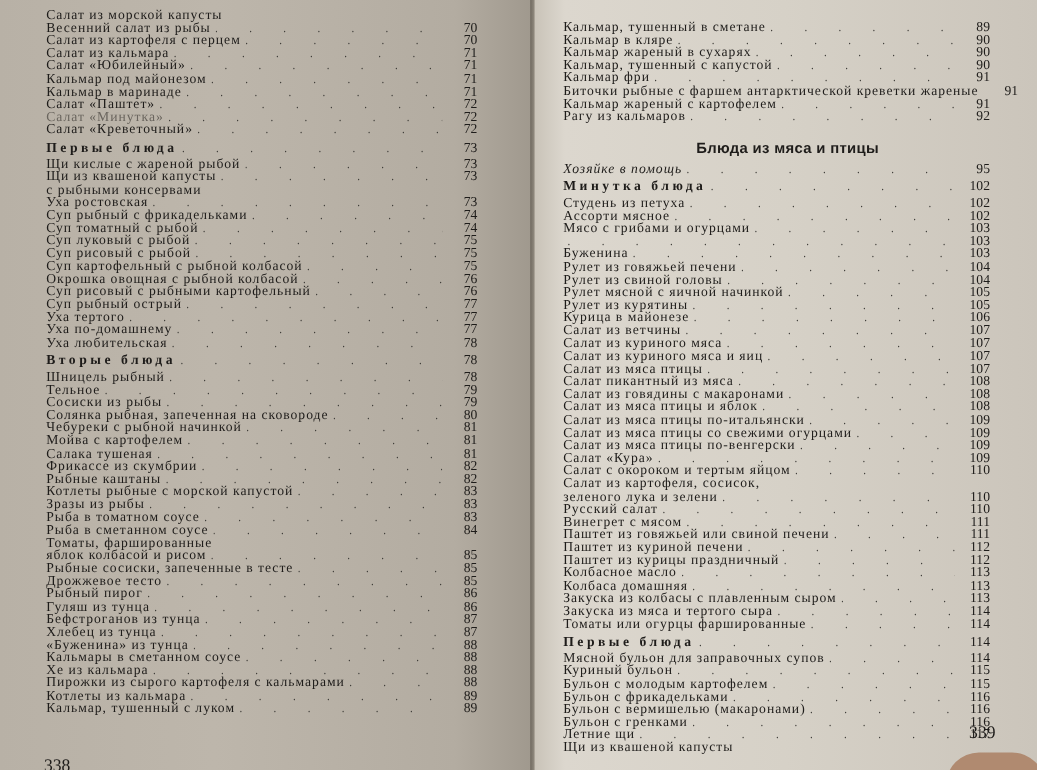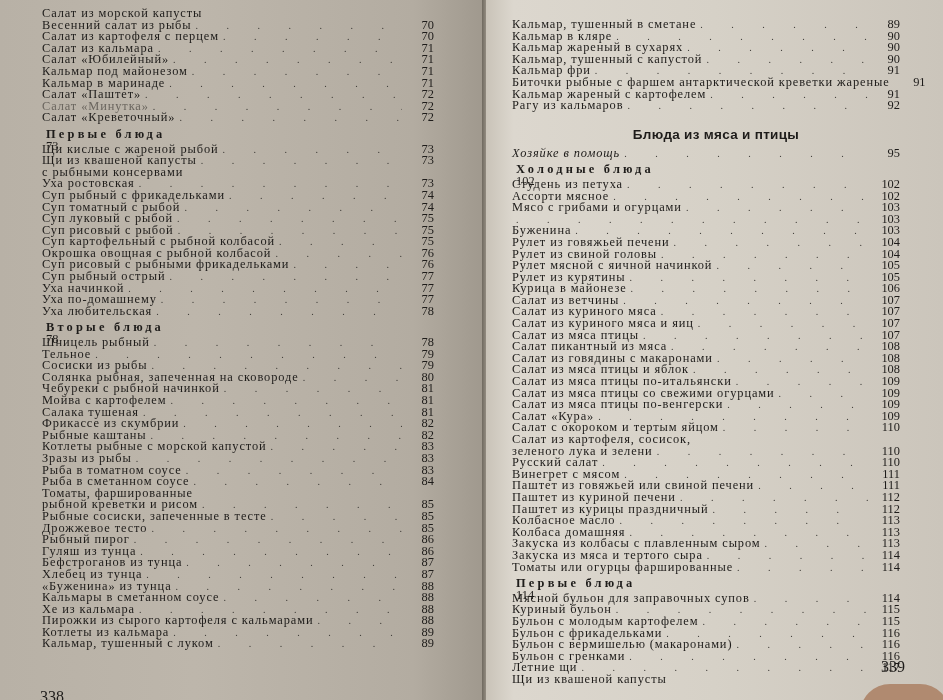--- a/index.html
+++ b/index.html
@@ -34,21 +34,21 @@
     .row {
       display: flex; align-items: baseline; height: 11.6px; white-space: nowrap;
     }
     .row .t { flex: 0 0 auto; }
     .row .dots {
       flex: 1 1 auto; overflow: hidden; color: #3c3a36;
       letter-spacing: 13px; margin: 0 4px; font-size: 10px;
     }
     .row .n { flex: 0 0 28px; text-align: right; letter-spacing: 0; font-size: 12.4px; }
     .row.section .t { font-weight: bold; letter-spacing: 3.2px; }
-    .row.section { margin-top: 5px; margin-bottom: 3px; flex-direction: column; }
+    .row.section { margin-top: 5px; margin-bottom: 3px; }
     .row.italic .t { font-style: italic; }
     .row.faded .t { color: #6a655e; }
     .heading {
       text-align: center; font-family: "Liberation Sans", sans-serif; font-weight: bold;
       font-size: 13.5px; letter-spacing: 0.3px; margin: 16px 0 6px 0; height: 14px; line-height: 14px;
       padding-left: 20px;
     }
     .folio {
       position: absolute; font-size: 16px; letter-spacing: 0;
     }
@@ -163,31 +163,31 @@
         <span class="t">Суп картофельный с рыбной колбасой</span>
         <span class="dots">. . . . . . . . . . . . . . . . . . . . . . . . . . . . . . .</span>
         <span class="n">75</span>
       </div>
       <div class="row">
         <span class="t">Окрошка овощная с рыбной колбасой</span>
         <span class="dots">. . . . . . . . . . . . . . . . . . . . . . . . . . . . . . .</span>
         <span class="n">76</span>
       </div>
       <div class="row">
-        <span class="t">Суп рисовый с рыбными фрикадельками</span>
+        <span class="t">Суп рисовый с рыбными картофельный</span>
         <span class="dots">. . . . . . . . . . . . . . . . . . . . . . . . . . . . . . .</span>
         <span class="n">76</span>
       </div>
       <div class="row">
         <span class="t">Суп рыбный острый</span>
         <span class="dots">. . . . . . . . . . . . . . . . . . . . . . . . . . . . . . .</span>
         <span class="n">77</span>
       </div>
       <div class="row">
-        <span class="t">Уха начинкой</span>
+        <span class="t">Уха тертого</span>
         <span class="dots">. . . . . . . . . . . . . . . . . . . . . . . . . . . . . . .</span>
         <span class="n">77</span>
       </div>
       <div class="row">
         <span class="t">Уха по-домашнему</span>
         <span class="dots">. . . . . . . . . . . . . . . . . . . . . . . . . . . . . . .</span>
         <span class="n">77</span>
       </div>
       <div class="row">
         <span class="t">Уха любительская</span>
@@ -263,21 +263,21 @@
         <span class="t">Рыба в сметанном соусе</span>
         <span class="dots">. . . . . . . . . . . . . . . . . . . . . . . . . . . . . . .</span>
         <span class="n">84</span>
       </div>
       <div class="row">
         <span class="t">Томаты, фаршированные</span>
         <span style="flex: 1 1 0%;"></span>
         <span class="n"></span>
       </div>
       <div class="row">
-        <span class="t">рыбной креветки и рисом</span>
+        <span class="t">яблок колбасой и рисом</span>
         <span class="dots">. . . . . . . . . . . . . . . . . . . . . . . . . . . . . . .</span>
         <span class="n">85</span>
       </div>
       <div class="row">
         <span class="t">Рыбные сосиски, запеченные в тесте</span>
         <span class="dots">. . . . . . . . . . . . . . . . . . . . . . . . . . . . . . .</span>
         <span class="n">85</span>
       </div>
       <div class="row">
         <span class="t">Дрожжевое тесто</span>
@@ -383,21 +383,21 @@
         </div>
       </div>
     <div class="heading">Блюда из мяса и птицы</div>
     <div id="toc-right-b">
         <div class="row italic">
           <span class="t">Хозяйке в помощь</span>
           <span class="dots">. . . . . . . . . . . . . . . . . . . . . . . . . . . . . . .</span>
           <span class="n">95</span>
         </div>
         <div class="row section">
-          <span class="t">Холодные блюда</span>
+          <span class="t">Минутка блюда</span>
           <span class="dots">. . . . . . . . . . . . . . . . . . . . . . . . . . . . . . .</span>
           <span class="n">102</span>
         </div>
         <div class="row">
           <span class="t">Студень из петуха</span>
           <span class="dots">. . . . . . . . . . . . . . . . . . . . . . . . . . . . . . .</span>
           <span class="n">102</span>
         </div>
         <div class="row">
           <span class="t">Ассорти мясное</span>

